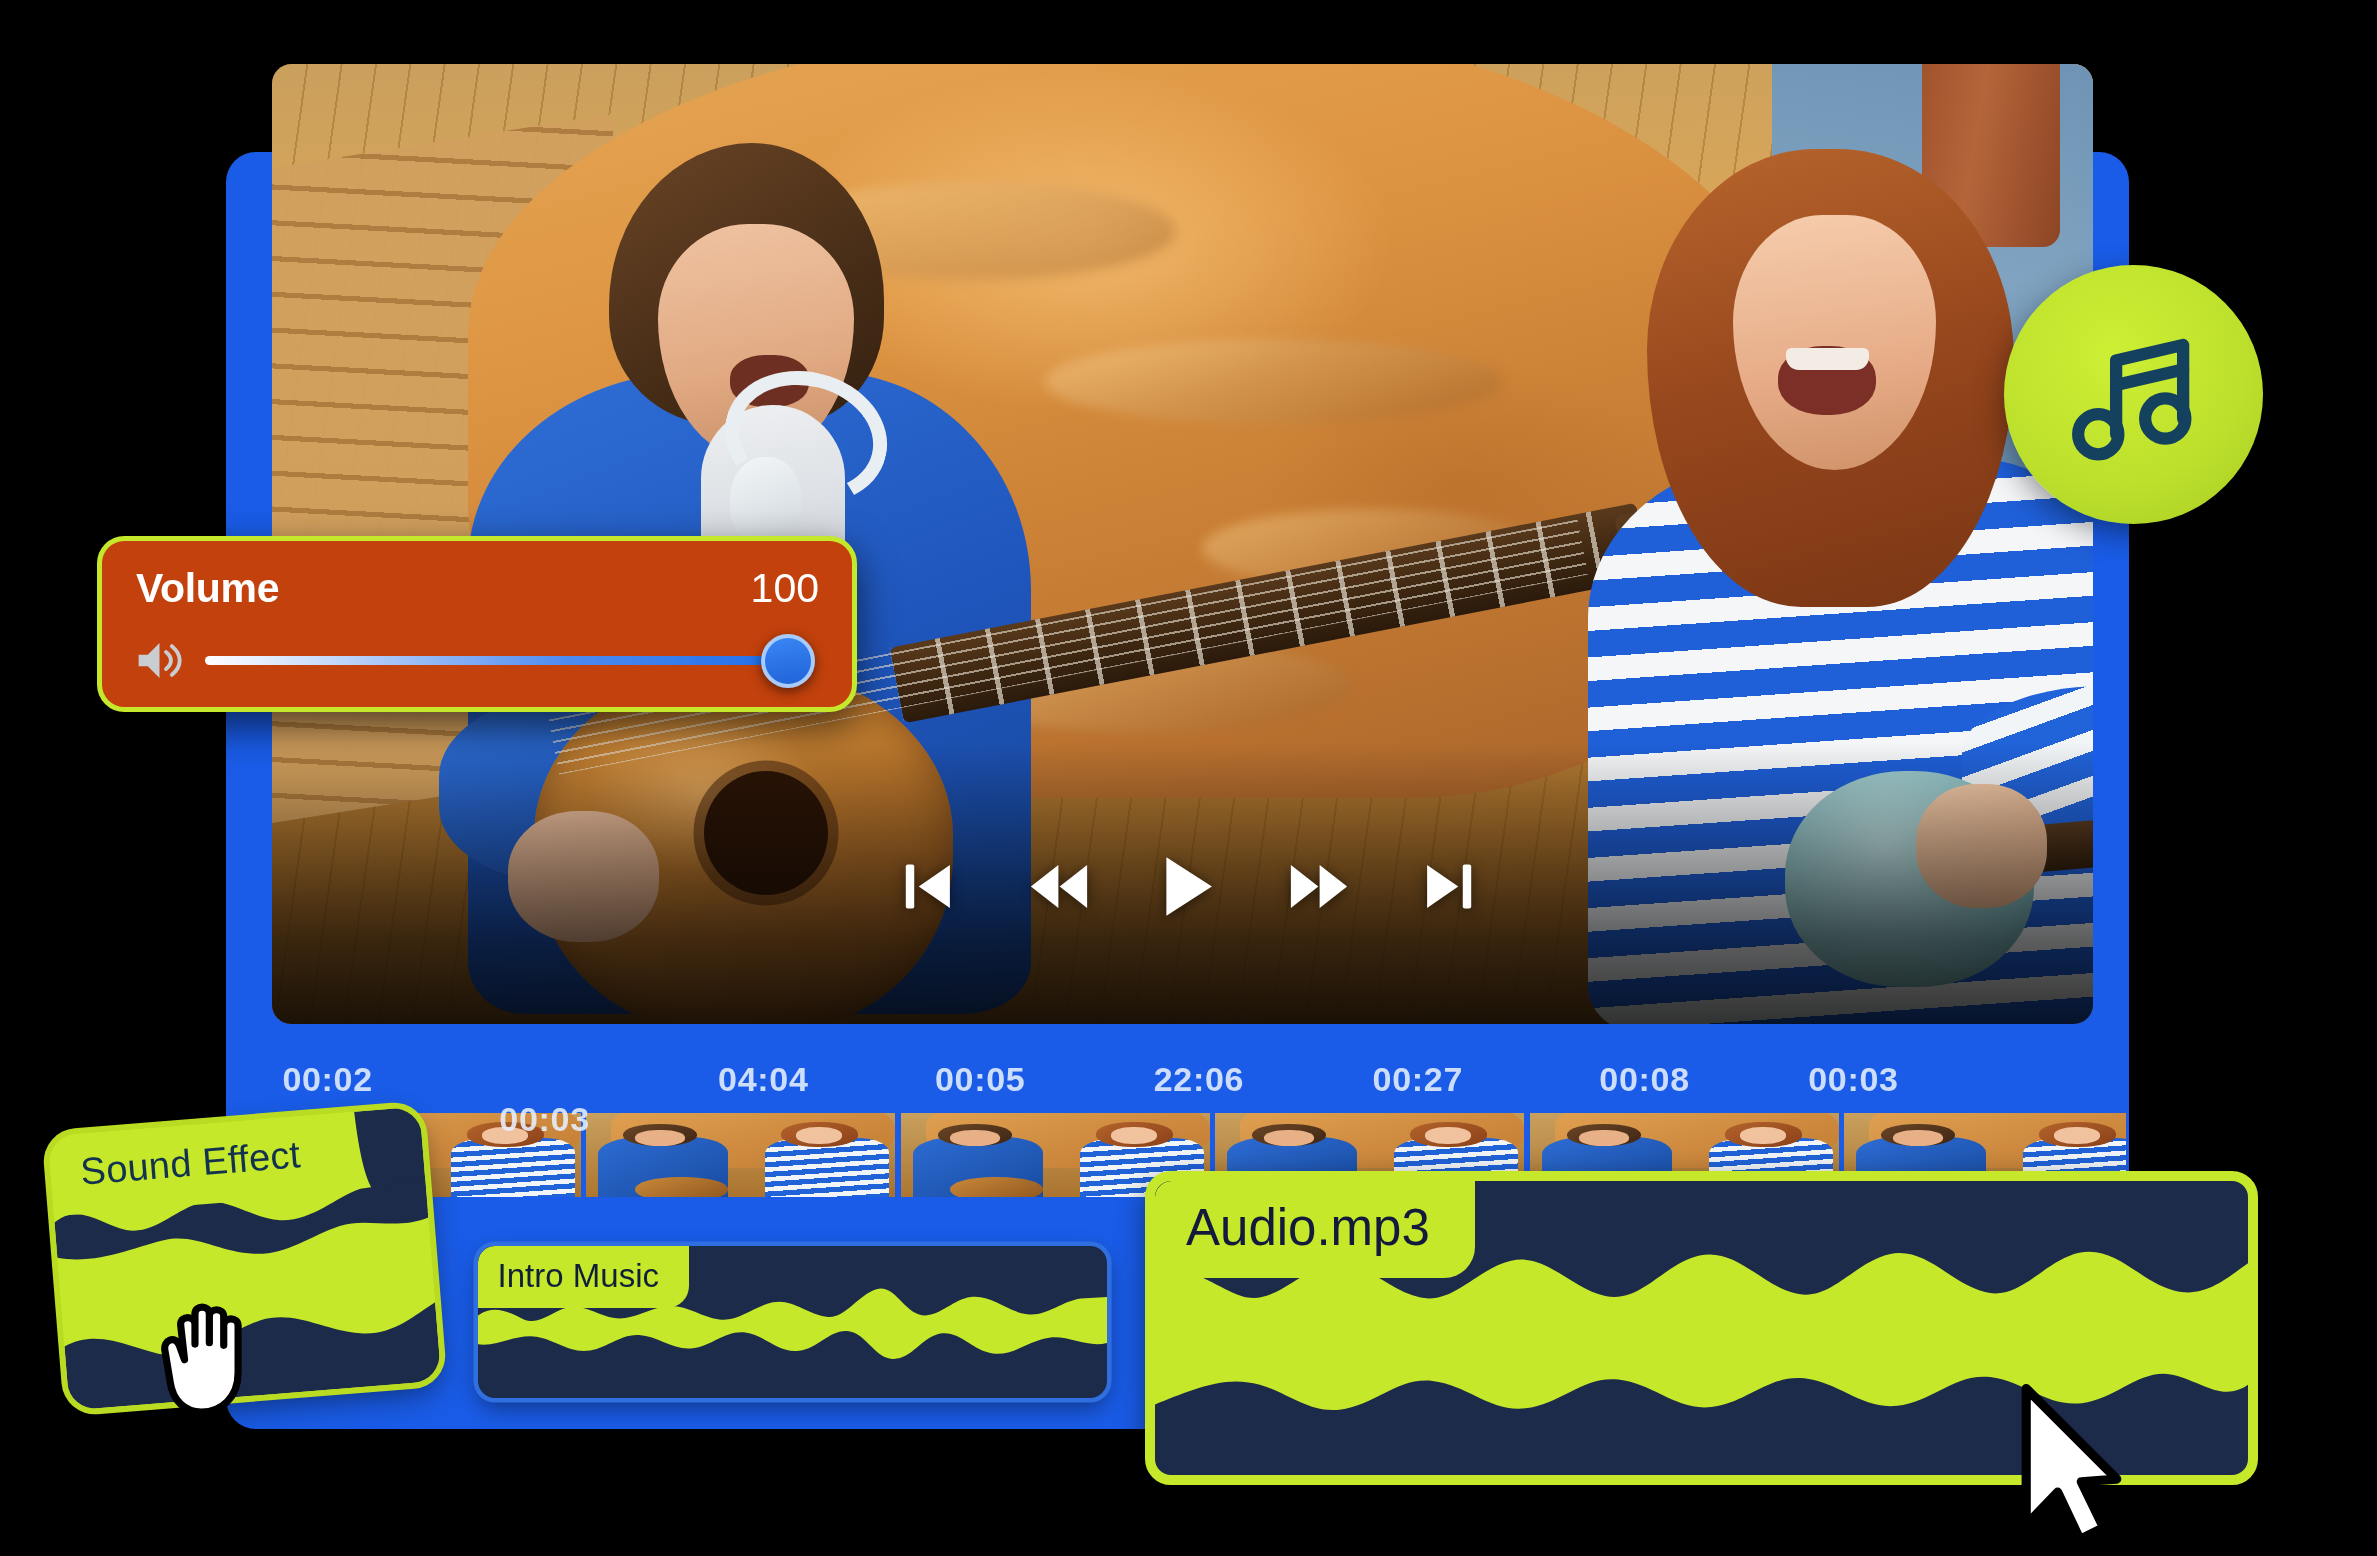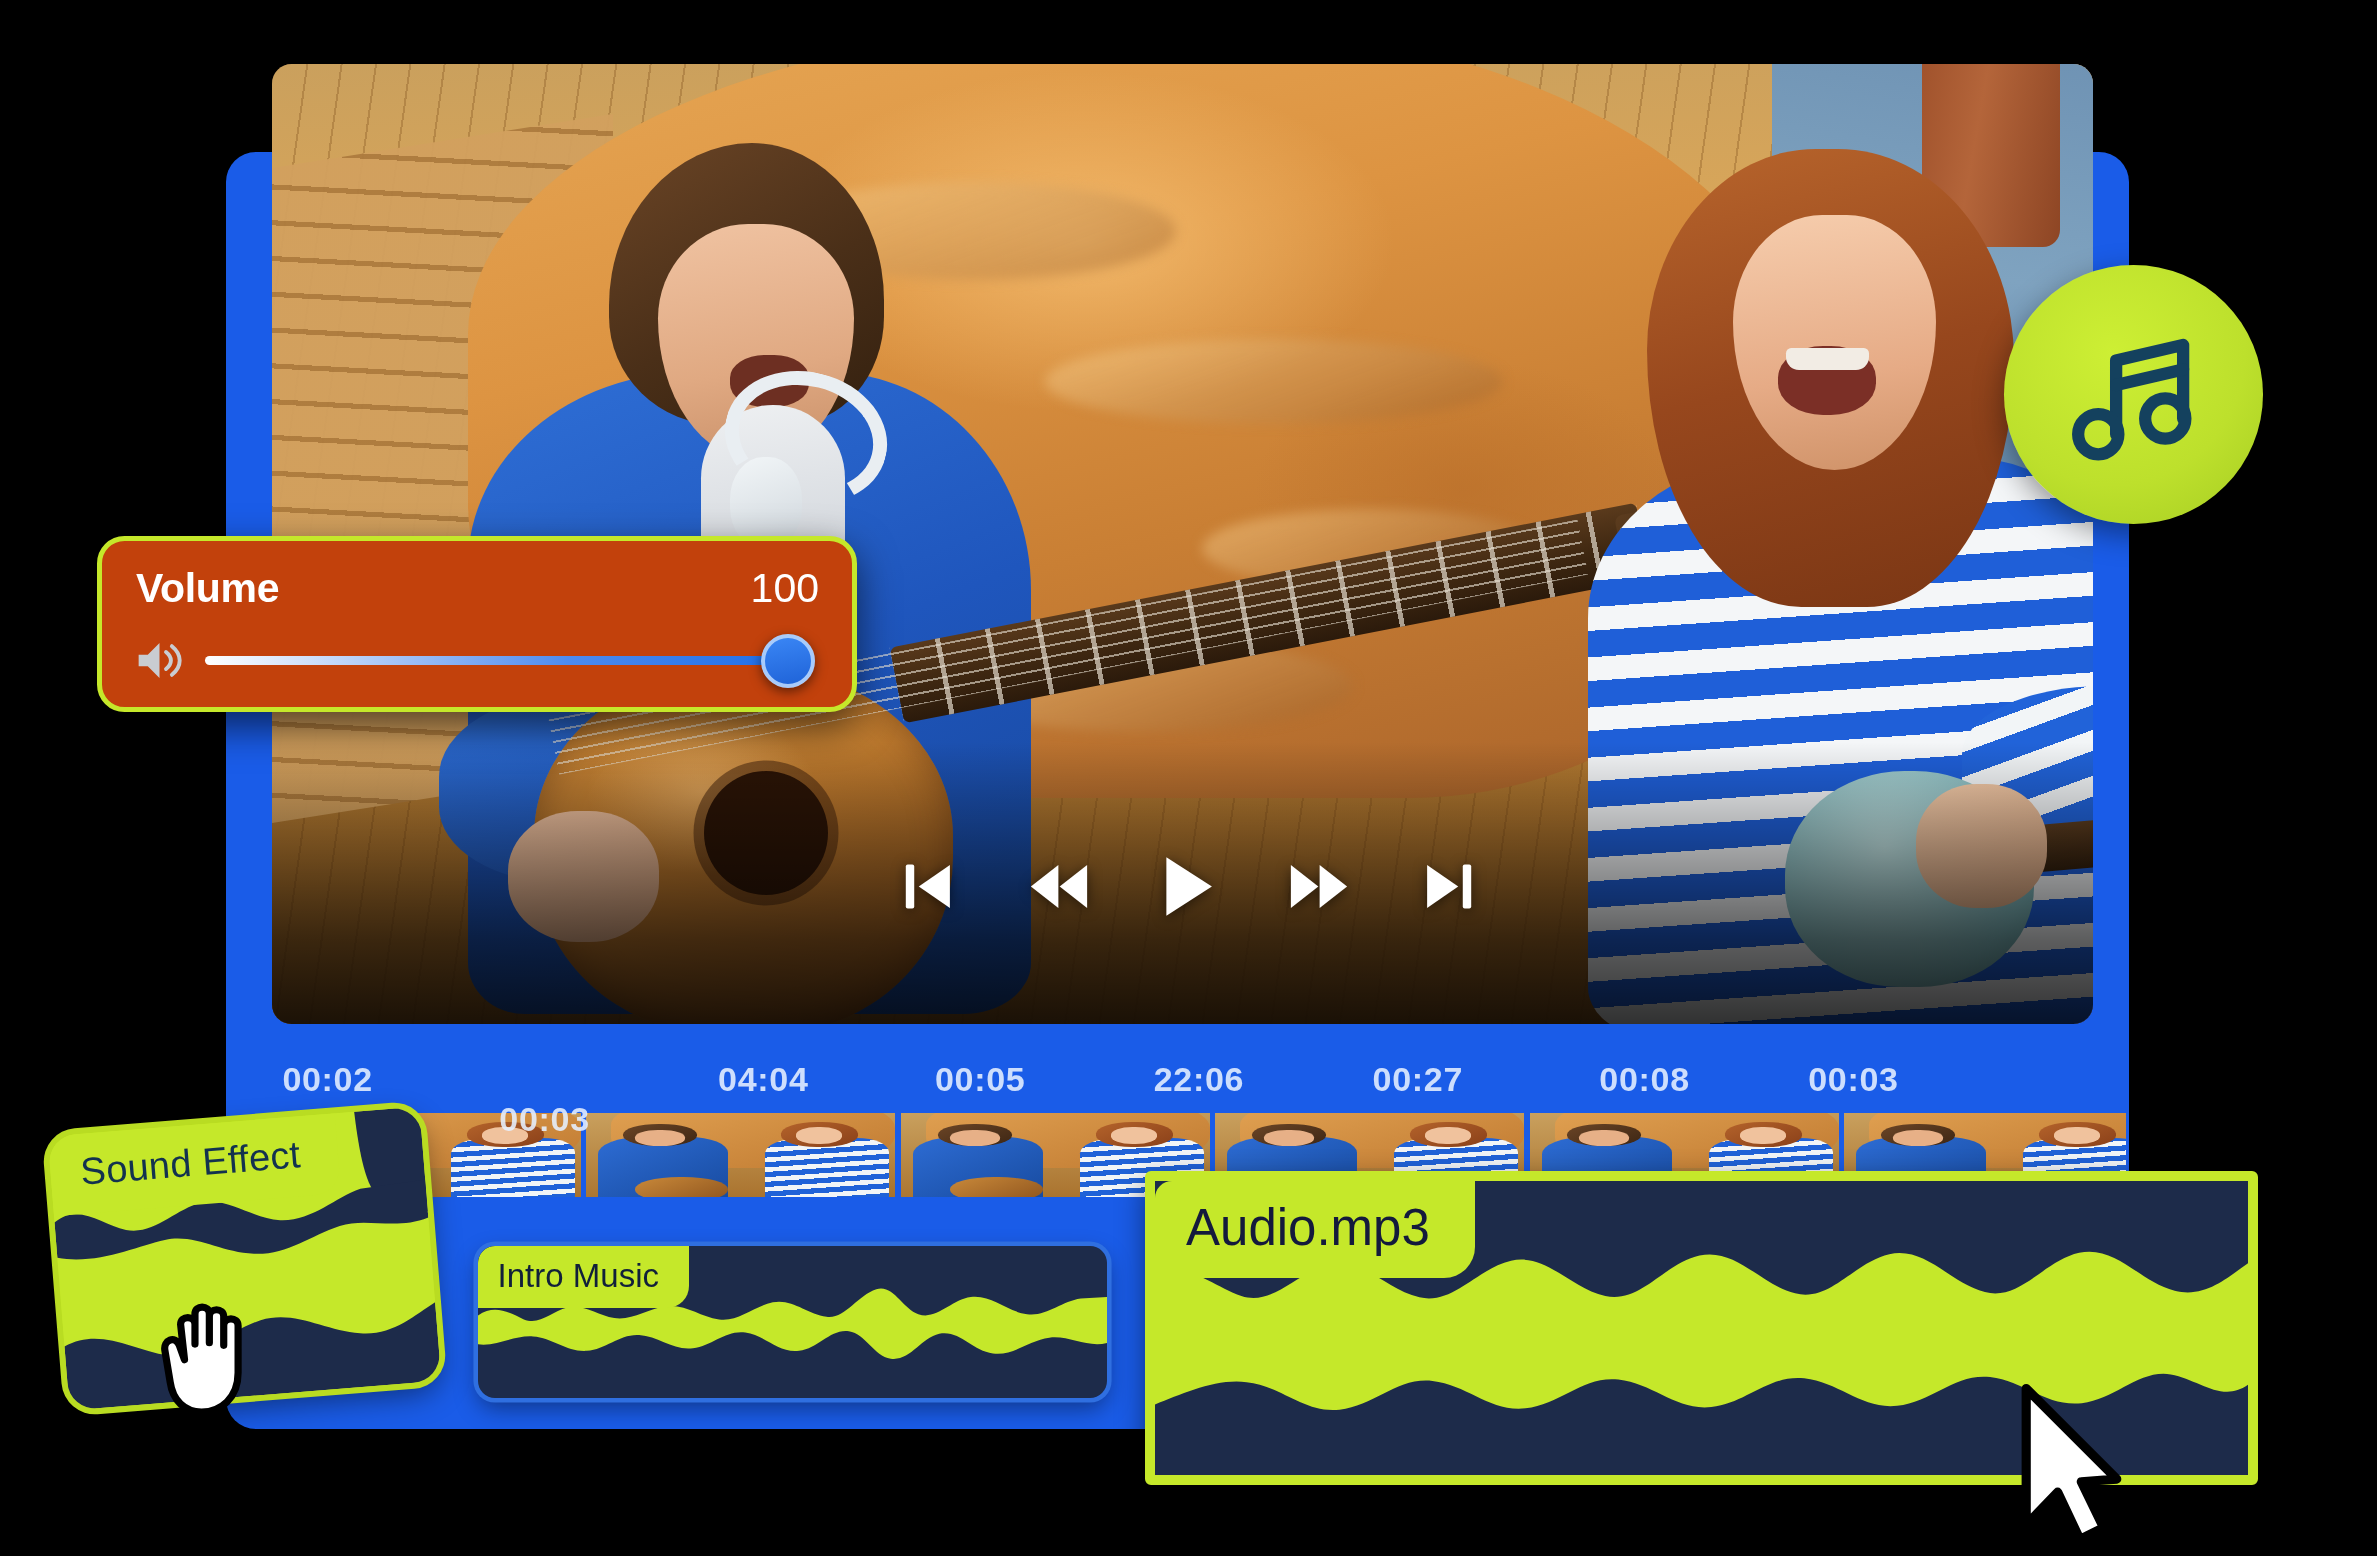--- a/index.html
+++ b/index.html
@@ -426,21 +426,21 @@
     position: absolute;
     left: 1145px;
     top: 1171px;
     width: 1113px;
     height: 314px;
     z-index: 10;
   }
   .clip-am-card {
     position: absolute; inset: 0;
     background: #1d2b4a;
-    border-radius: 6px;
+    border-radius: 26px;
     border: 10.5px solid #c5e82a;
     box-shadow: 0 10.5px 29px rgba(0,0,0,.45);
     overflow: hidden;
   }
   .clip-am-label {
     position: absolute; left: 0; top: 0;
     background: #c5e82a;
     color: #141a3c;
     font-size: 51px;
     padding: 17px 45px 21px 31px;

